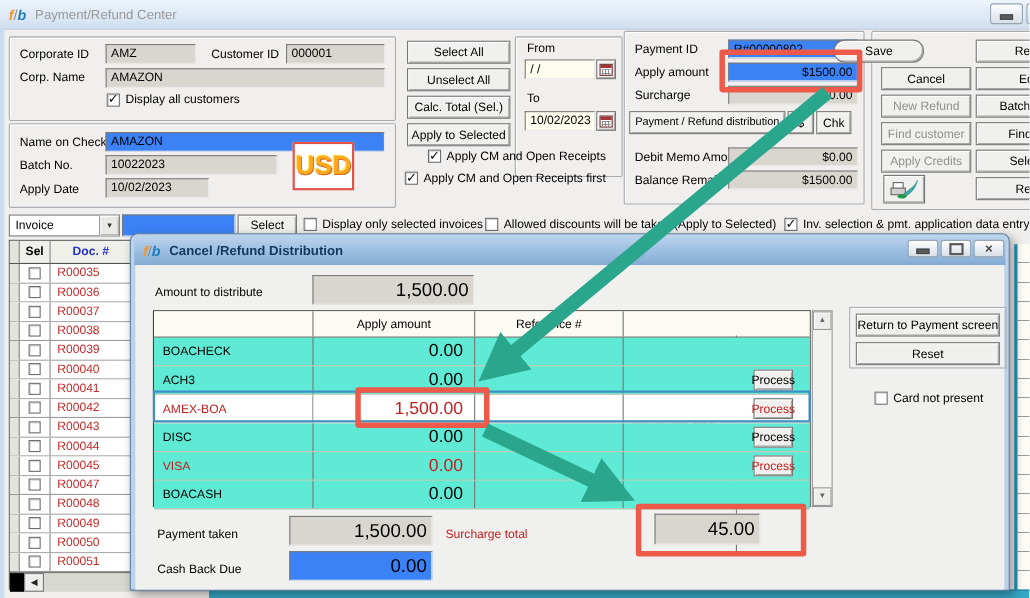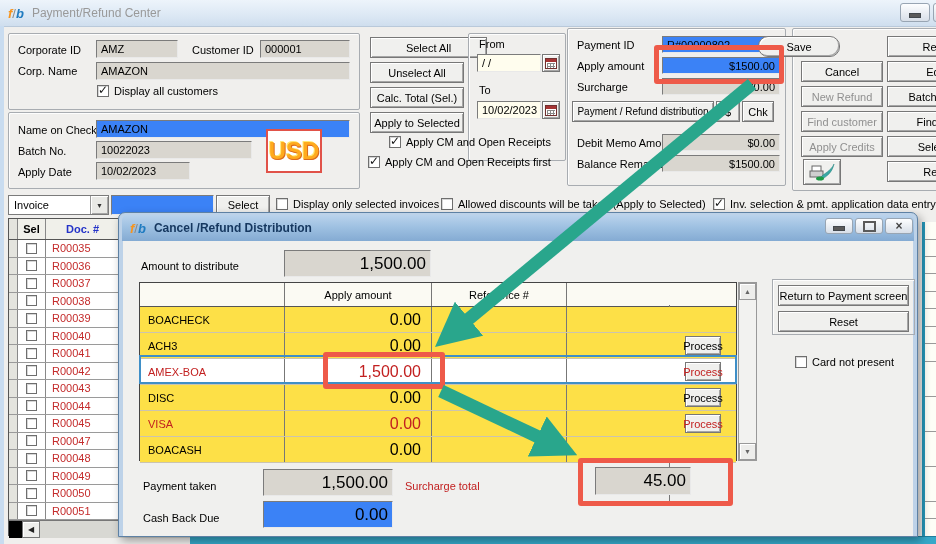--- a/index.html
+++ b/index.html
@@ -83,21 +83,21 @@
   
   #dlg-table{position:absolute;left:16px;top:41px;width:598px;height:179px;box-sizing:border-box;
              border:1px solid #444;background:#FCF5E4;display:flex;flex-direction:column;}
   #dlg-thead{display:flex;height:23px;flex:none;background:#FBFAF3;border-bottom:1px solid #555;align-items:center;}
   .d-c0{width:145px;flex:none;height:100%;display:flex;align-items:center;padding-left:8px;box-sizing:border-box;border-right:1px solid #777;}
   .d-c1{width:147px;flex:none;height:100%;display:flex;align-items:center;justify-content:flex-end;padding-right:10px;box-sizing:border-box;border-right:1px solid #777;font-size:16px;}
   .d-c2{width:135px;flex:none;height:100%;box-sizing:border-box;border-right:1px solid #777;display:flex;align-items:center;padding-left:8px;}
   .d-c3{width:103px;flex:none;height:100%;box-sizing:border-box;border-right:1px solid #777;display:flex;align-items:center;padding-left:6px;font-size:10px;margin-top:43px;}
   .d-c4{flex:1;height:100%;display:flex;align-items:center;justify-content:center;box-sizing:border-box;}
   #dlg-thead .d-c1,#dlg-thead .d-c2,#dlg-thead .d-c3{justify-content:center;font-size:11px;padding:0;}
-  .d-row{display:flex;height:26px;box-sizing:border-box;border-bottom:1px solid #CBC4AE;background:#fde047;}
+  .d-row{display:flex;height:26px;box-sizing:border-box;border-bottom:1px solid #CBC4AE;background:#5eead4;}
   .d-row.selected{background:#fff;}
   .red-text{color:#C22020;}
   .proc-btn{position:static;width:36px;height:19px;font-size:11px;}
   .proc-btn.red-text{color:#C22020;}
   #amex-focus{position:absolute;left:16px;top:114px;width:598px;height:29px;border:2px solid #3F8FC7;
               box-sizing:border-box;pointer-events:none;}
   #dlg-scroll{position:absolute;left:615px;top:41px;width:19px;height:179px;box-sizing:border-box;
               border:1px solid #999;background:#F2F2F0;}
   .sb-btn{position:absolute;left:0;width:17px;height:17px;background:#EDEDEB;border:1px solid #999;
           box-shadow:inset 1px 1px 0 #fff;display:flex;align-items:center;justify-content:center;font-size:7px;color:#666;box-sizing:border-box;}
@@ -128,21 +128,21 @@
   <div class="fld ro" style="left:96px;top:40px;width:82px;height:18px;">AMZ</div>
   <div class="lbl" style="left:192px;top:44px;">Customer ID</div>
   <div class="fld ro" style="left:260px;top:40px;width:90px;height:18px;">000001</div>
   <div class="lbl" style="left:18px;top:65px;">Corp. Name</div>
   <div class="fld ro" style="left:96px;top:62px;width:254px;height:18px;">AMAZON</div>
   <div class="cbrow" style="left:97px;top:85px;">
     <span class="cb checked"></span>
     <span>Display all customers</span>
   </div>
 
-  <div class="btn" style="left:370px;top:37px;width:117px;height:21px;">Select All</div>
+  <div class="btn" style="left:370px;top:37px;width:94px;height:21px;">Select All</div>
   <div class="btn" style="left:370px;top:62px;width:94px;height:21px;">Unselect All</div>
   <div class="btn" style="left:370px;top:87px;width:94px;height:21px;">Calc. Total (Sel.)</div>
   <div class="btn" style="left:370px;top:112px;width:94px;height:21px;">Apply to Selected</div>
 
   <div class="gb" style="left:468px;top:33px;width:98px;height:128px;"></div>
   <div class="lbl" style="left:479px;top:38px;">From</div>
   <div class="fld ivory" style="left:477px;top:54px;width:64px;height:18px;">/ /</div>
   <div class="btn" style="left:542px;top:54px;width:18px;height:18px;">
       <span class="cal"></span>
     </div>

